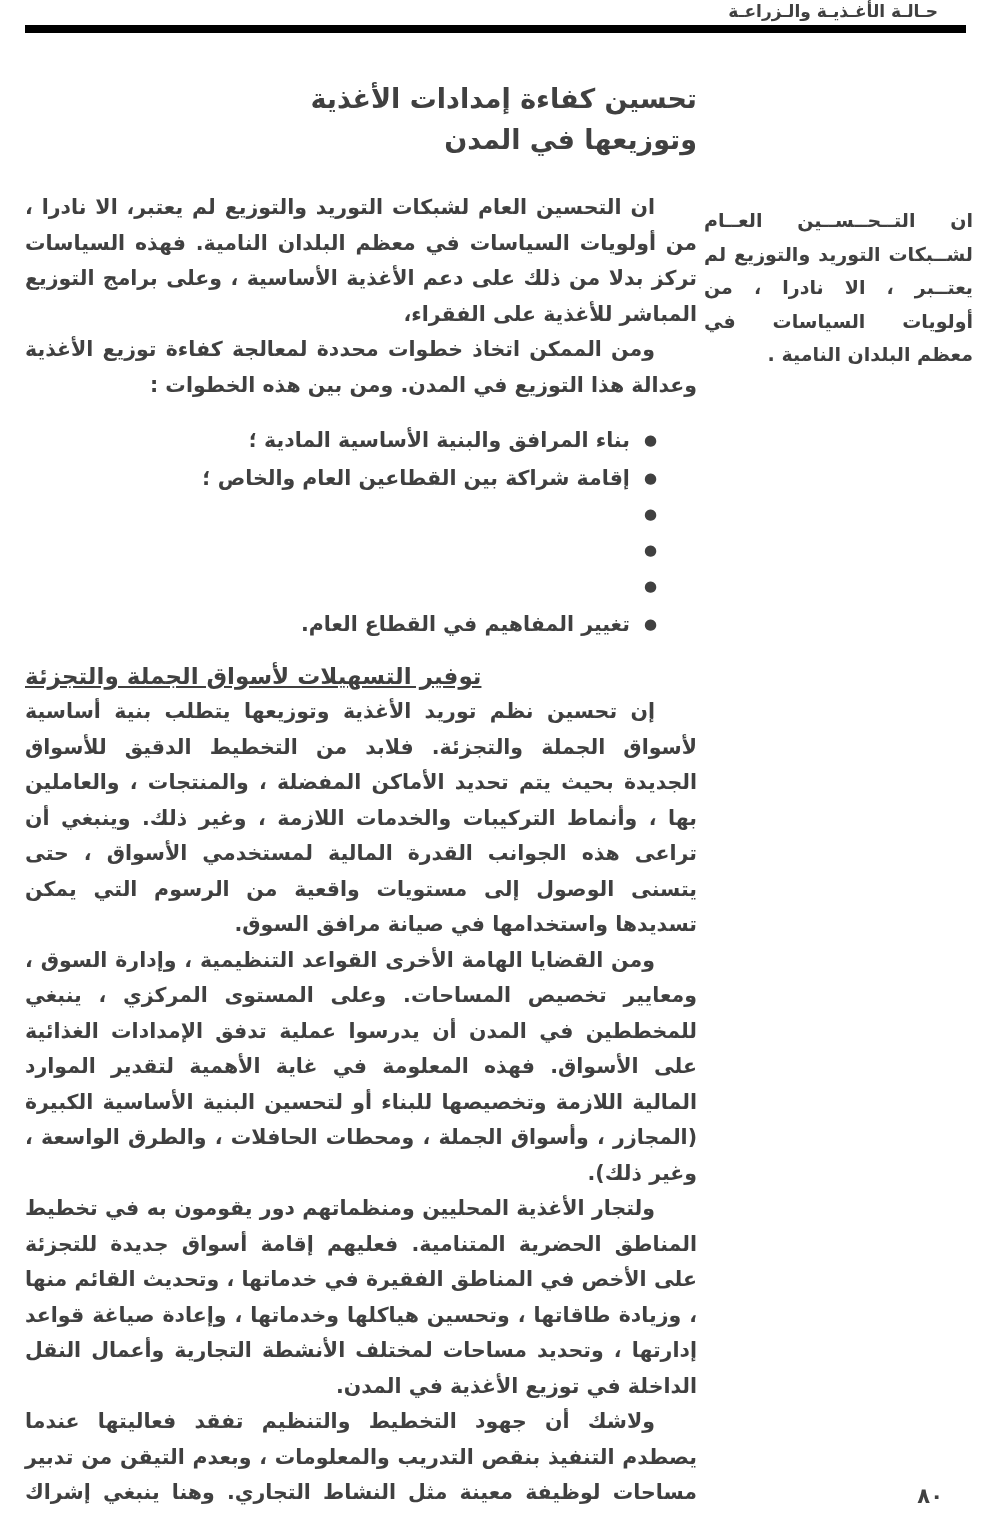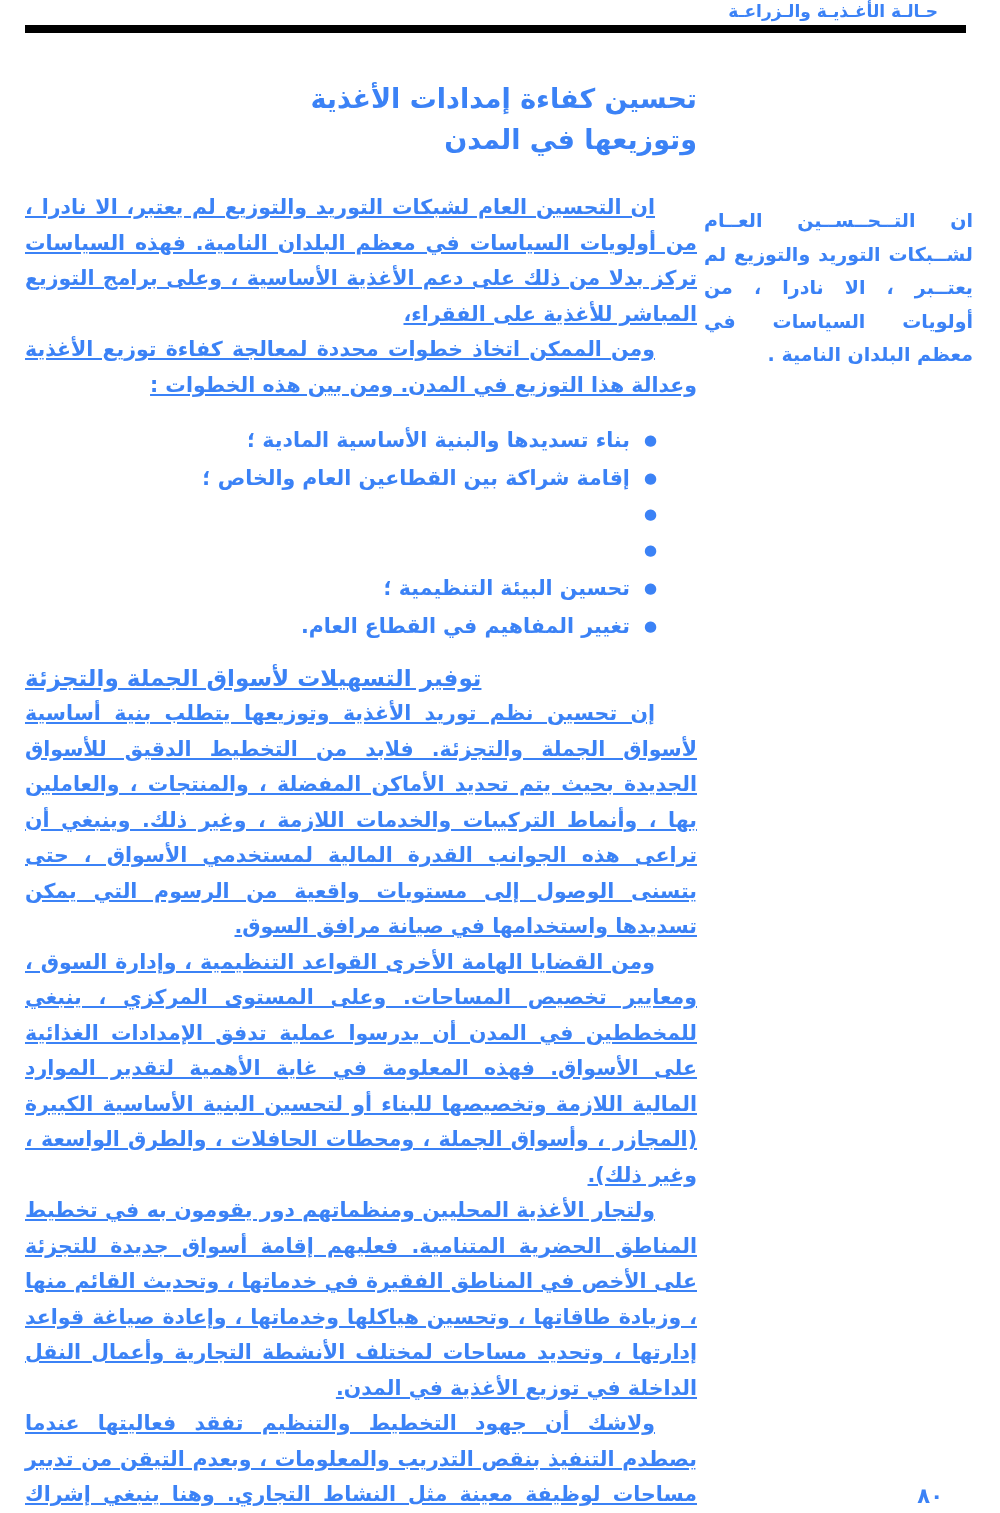--- a/index.html
+++ b/index.html
@@ -1,21 +1,21 @@
 <!DOCTYPE html>
 <html lang="ar"><head>
 <meta charset="utf-8">
 <style>
   html, body { margin: 0; padding: 0; background: #ffffff; }
   .page {
     position: relative;
     width: 1000px;
     height: 1513px;
     background: #ffffff;
-    color: #3b82f6;
+    color: #404040;
     font-family: "DejaVu Sans", sans-serif;
     overflow: hidden;
   }
   .running-title {
     position: absolute;
     top: 1px;
     right: 62px;
     font-size: 17px;
     font-weight: bold;
     direction: rtl;
@@ -46,21 +46,20 @@
   }
   
   .doc-title { margin-left: auto; margin-right: 0; }
   .body-p {
     margin: 0;
     font-size: 20.5px;
     font-weight: bold;
     line-height: 35.5px;
     text-align: justify;
     text-indent: 42px;
-    text-decoration: underline;
   }
   .bullet-list {
     margin: 19px 40px 19px 0;
     padding: 0;
   }
   .bullet-item {
     display: flex;
     flex-direction: row; 
     gap: 14px;
     align-items: baseline;
@@ -120,35 +119,34 @@
       <div>وتوزيعها في المدن</div>
     </div>
 
     <p class="body-p">ان التحسين العام لشبكات التوريد والتوزيع لم يعتبر، الا نادرا ، من أولويات السياسات في معظم البلدان النامية. فهذه السياسات تركز بدلا من ذلك على دعم الأغذية الأساسية ، وعلى برامج التوزيع المباشر للأغذية على الفقراء،</p>
 
     <p class="body-p">ومن الممكن اتخاذ خطوات محددة لمعالجة كفاءة توزيع الأغذية وعدالة هذا التوزيع في المدن. ومن بين هذه الخطوات :</p>
 
     <div class="bullet-list">
       <div class="bullet-item">
         <span class="bullet-dot">●</span>
-        <span>بناء تسديدها والبنية الأساسية المادية ؛</span>
+        <span>بناء المرافق والبنية الأساسية المادية ؛</span>
       </div>
       <div class="bullet-item">
         <span class="bullet-dot">●</span>
         <span>إقامة شراكة بين القطاعين العام والخاص ؛</span>
       </div>
       <div class="bullet-item">
         <span class="bullet-dot">●</span>
       </div>
       <div class="bullet-item">
         <span class="bullet-dot">●</span>
       </div>
       <div class="bullet-item">
         <span class="bullet-dot">●</span>
-        <span>تحسين البيئة التنظيمية ؛</span>
       </div>
       <div class="bullet-item">
         <span class="bullet-dot">●</span>
         <span>تغيير المفاهيم في القطاع العام.</span>
       </div>
     </div>
 
     <h2 class="section-heading">توفير التسهيلات لأسواق الجملة والتجزئة</h2>
 
     <p class="body-p">إن تحسين نظم توريد الأغذية وتوزيعها يتطلب بنية أساسية لأسواق الجملة والتجزئة. فلابد من التخطيط الدقيق للأسواق الجديدة بحيث يتم تحديد الأماكن المفضلة ، والمنتجات ، والعاملين بها ، وأنماط التركيبات والخدمات اللازمة ، وغير ذلك. وينبغي أن تراعى هذه الجوانب القدرة المالية لمستخدمي الأسواق ، حتى يتسنى الوصول إلى مستويات واقعية من الرسوم التي يمكن تسديدها واستخدامها في صيانة مرافق السوق.</p>

